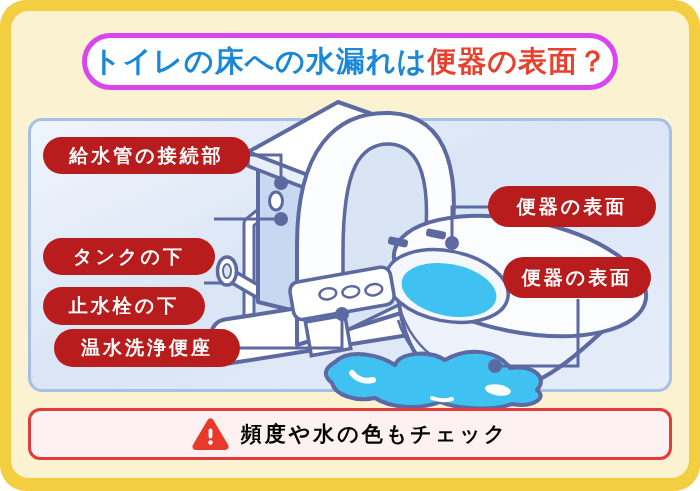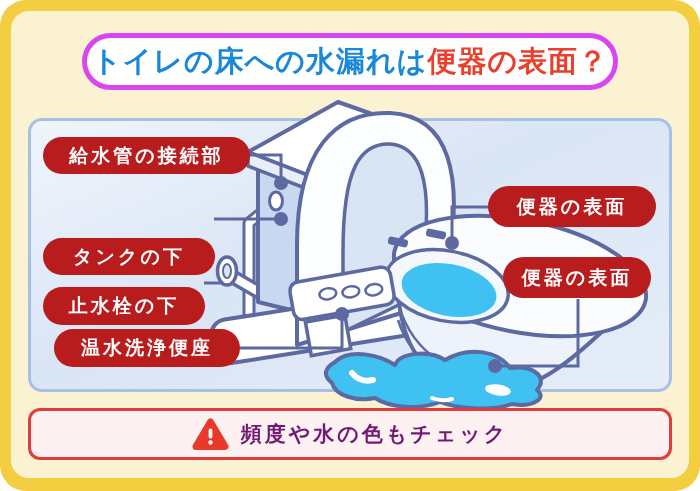--- a/index.html
+++ b/index.html
@@ -21,21 +21,21 @@
     font-size:19px;font-weight:bold;letter-spacing:3px;}
   .pill-1{left:43px;top:137px;width:207px;height:37px;}
   .pill-2{left:43px;top:198px;width:172px;height:37px;margin-top:40px;}
   .pill-3{left:43px;top:264px;width:162px;height:38px;margin-top:23px;}
   .pill-4{left:54px;top:329px;width:186px;height:38px;}
   .pill-5{left:488px;top:186px;width:168px;height:41px;}
   .pill-6{left:503px;top:257px;width:148px;height:41px;}
   .footer-bar{position:absolute;left:28px;top:408px;width:644px;height:52px;box-sizing:border-box;
     background:#FDF1F1;border:3px solid #E33C3C;border-radius:12px;
     display:flex;align-items:center;justify-content:center;gap:12px;}
-  .footer-text{color:#701a75;font-size:21px;font-weight:bold;letter-spacing:3px;white-space:nowrap;}
+  .footer-text{color:#000000;font-size:21px;font-weight:bold;letter-spacing:3px;white-space:nowrap;}
 </style>
 </head>
 <body>
 
 <div class="frame">
   <div class="card"></div>
 
   <div class="panel"></div>
 
   <svg class="illustration" viewBox="0 0 700 491" xmlns="http://www.w3.org/2000/svg">

